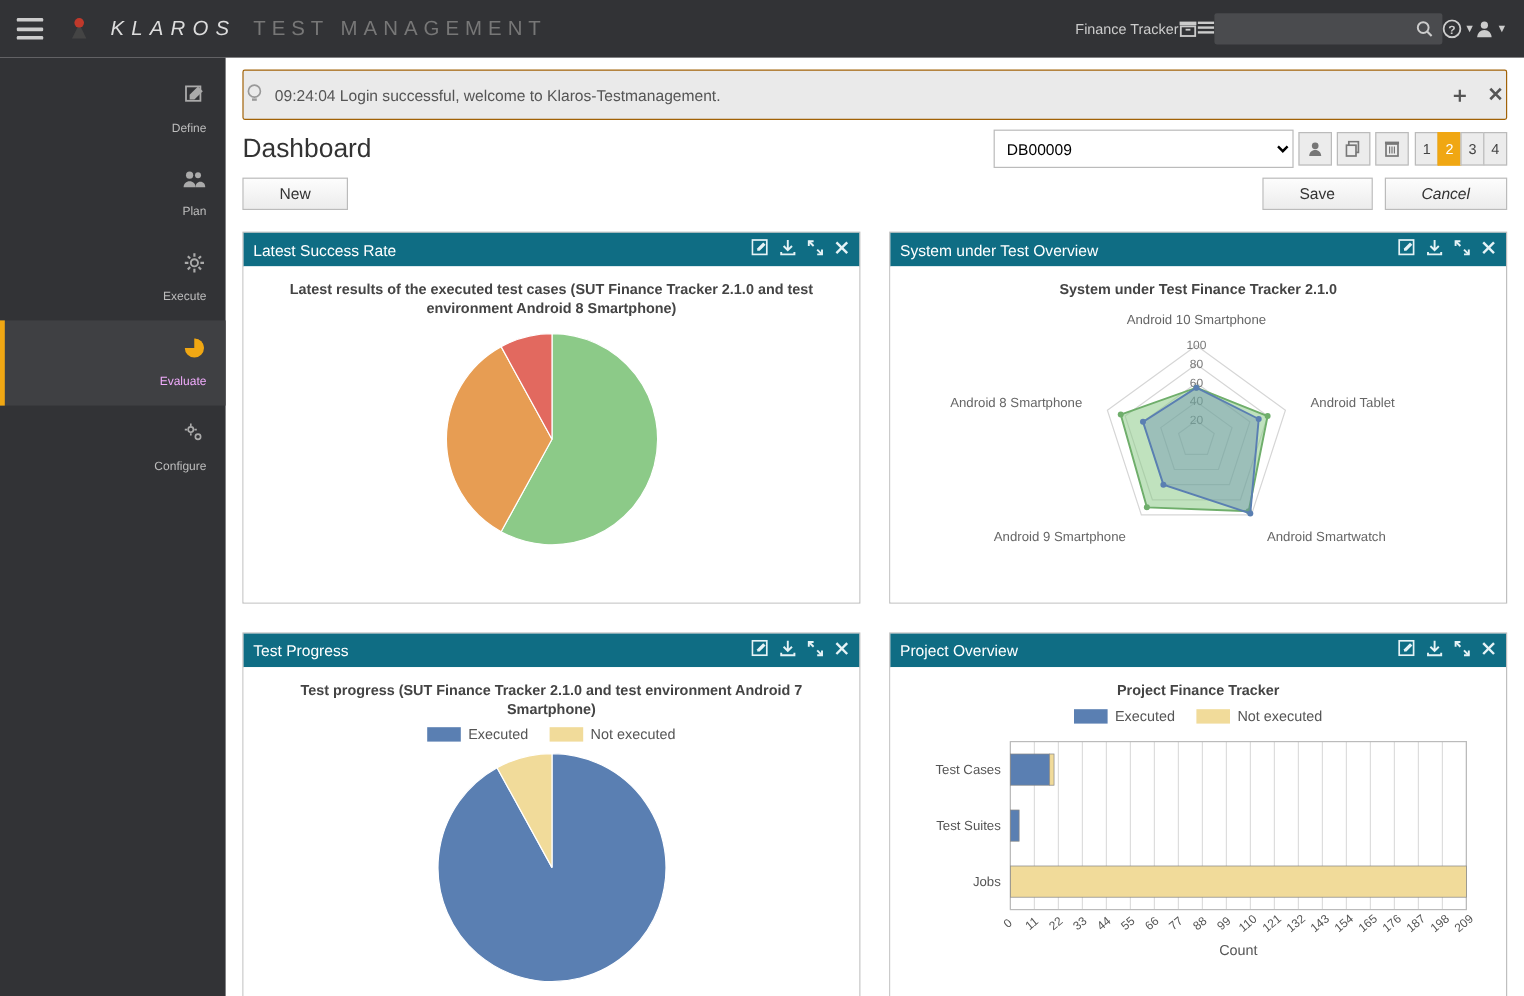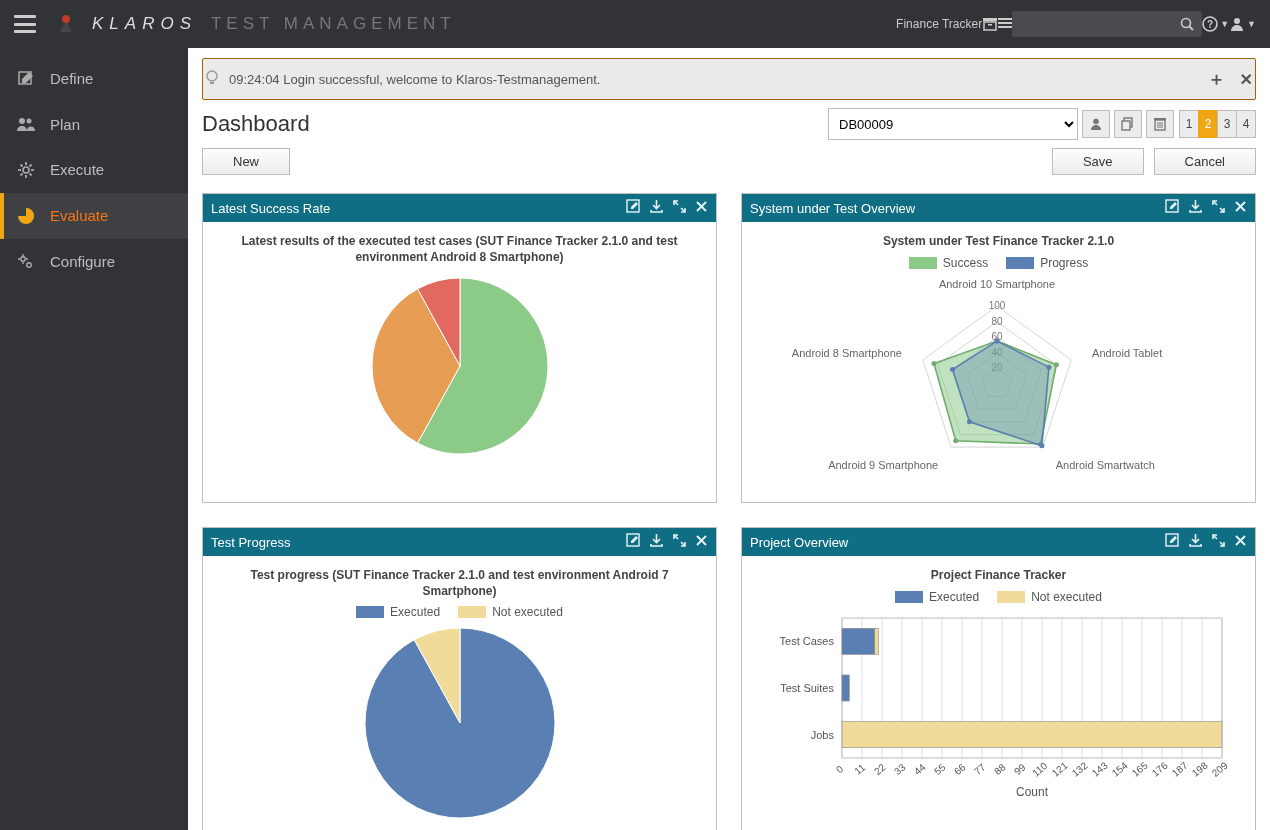--- a/index.html
+++ b/index.html
@@ -31,22 +31,22 @@
   .topbar-right { margin-left:auto; display:flex; align-items:center; }
   .project-label { font-size:12px; color:#ccc;}
   .top-icon { color:#ccc; cursor:pointer; display:flex; align-items:center;}
   .search-box { width:190px; height:26px; background:#4a4b4e; display:flex; align-items:center; padding:0 8px; border-radius:2px;}
   .search-box input { flex:1; background:transparent; border:none; outline:none; color:#ccc; font-size:12px;}
   .chev-down { font-size:9px; margin-left:2px;}
 
   
   .layout { display:flex; height:calc(830px - 48px);}
   .sidebar { width:188px; background:var(--sidebar-bg); padding-top:8px;}
-  .nav-item { display:flex; align-items:flex-start; gap:14px; padding:14px 16px; color:#bdbdbd; cursor:pointer; font-size:15px;}
-  .nav-item.active { background:#3f4043; color:#f97316; border-left:4px solid var(--accent); padding-left:12px;}
+  .nav-item { display:flex; align-items:flex-end; gap:14px; padding:14px 16px; color:#bdbdbd; cursor:pointer; font-size:10px;flex-direction:column;}
+  .nav-item.active { background:#3f4043; color:#f0abfc; border-left:4px solid var(--accent); padding-left:12px;}
   .nav-item.active .nav-icon { color:var(--accent);}
   .nav-icon { width:20px; display:flex; justify-content:center;}
 
   
   .main { flex:1; padding:10px 14px 0 14px; overflow:hidden;}
   .notice-bar { background:#eaeaea; border:1px solid #a16207; padding:8px 2px; display:flex; align-items:center; gap:10px; color:#555; border-radius:2px;}
   .notice-bar .spacer { flex:1;}
   .notice-icon { color:#888;}
 
   .page-head { display:flex; align-items:center; margin-top:8px;}
@@ -54,21 +54,21 @@
   .page-head .spacer { flex:1;}
   .db-select { width:250px; height:32px; border:1px solid #bbb; padding:0 6px; font-size:13px; background:#fff;}
   .head-btn { width:28px; height:28px; border:1px solid #bbb; background:#ececec; display:flex; align-items:center; justify-content:center; color:#666; cursor:pointer; margin-left:4px;}
   .layout-cells { display:flex; margin-left:6px;}
   .cell { width:20px; height:28px; border:1px solid #bbb; background:#ececec; display:flex; align-items:center; justify-content:center; font-size:12px; cursor:pointer; margin-left:-1px; color:#444;}
   .cell.active { background:var(--accent); color:#fff; border-color:var(--accent);}
 
   .action-row { display:flex; margin-top:8px;}
   .btn { padding:5px 30px; border:1px solid #bbb; background:linear-gradient(#fdfdfd,#ececec); font-size:13px; cursor:pointer; color:#333;}
   .action-row .spacer { flex:1;}
-  .btn + .btn { margin-left:10px;}
+  .btn + .btn { margin-left:10px;font-style:italic;}
 
   
   .panel-grid { display:grid; grid-template-columns:1fr 1fr; gap:24px; margin-top:18px;}
   .panel { border:1px solid #bfbfbf;}
   .panel-head { background:var(--teal); color:#fff; font-size:13px; padding:5px 8px; display:flex; align-items:center;}
   .panel-head .spacer{flex:1;}
   .panel-icon { color:#e6f3f6; margin-left:8px; cursor:pointer;}
   .panel-body { background:#fff; padding:12px 10px 6px 10px; position:relative; height:280px;}
   .chart-title { text-align:center; font-size:12px; font-weight:bold; color:#444; margin-bottom:6px; line-height:1.3;}
   .legend { display:flex; justify-content:center; gap:18px; font-size:12px; color:#555; margin-bottom:4px;}
@@ -317,30 +317,20 @@
                 <line x1="2" y1="2" x2="6" y2="6" stroke="currentColor" stroke-width="1.6"></line>
                 <line x1="13" y1="13" x2="9" y2="9" stroke="currentColor" stroke-width="1.6"></line>
               </svg></span>
           <span class="panel-icon"><svg width="13" height="13" viewBox="0 0 13 13">
                 <line x1="2" y1="2" x2="11" y2="11" stroke="currentColor" stroke-width="2"></line>
                 <line x1="11" y1="2" x2="2" y2="11" stroke="currentColor" stroke-width="2"></line>
               </svg></span>
         </div>
         <div class="panel-body">
           <div class="chart-title">System under Test Finance Tracker 2.1.0</div>
-          <div class="legend">
-            <div class="legend-item">
-                <span class="swatch" style="background:var(--green)"></span>
-                <span>Success</span>
-              </div>
-            <div class="legend-item">
-                <span class="swatch" style="background:var(--blue)"></span>
-                <span>Progress</span>
-              </div>
-          </div>
           <svg id="radar" width="490" height="210" viewBox="0 0 490 210">
               <polygon points="245,94.4 259.8364816542044,105.17933488775083 254.16944993576257,122.62066511224918 235.83055006423743,122.62066511224918 230.1635183457956,105.17933488775081" fill="none" stroke="#d6d6d6" stroke-width="1"></polygon>
               <polygon points="245,78.8 274.6729633084088,100.35866977550164 263.33889987152514,135.24133022449837 226.66110012847486,135.24133022449837 215.32703669159122,100.35866977550162" fill="none" stroke="#d6d6d6" stroke-width="1"></polygon>
               <polygon points="245,63.2 289.5094449626132,95.53800466325247 272.50834980728774,147.86199533674755 217.49165019271226,147.86199533674755 200.49055503738683,95.53800466325245" fill="none" stroke="#d6d6d6" stroke-width="1"></polygon>
               <polygon points="245,47.6 304.34592661681756,90.71733955100328 281.67779974305034,160.4826604489967 208.32220025694969,160.4826604489967 185.65407338318244,90.71733955100326" fill="none" stroke="#d6d6d6" stroke-width="1"></polygon>
               <polygon points="245,32 319.182408271022,85.8966744387541 290.8472496788129,173.1033255612459 199.1527503211871,173.1033255612459 170.81759172897802,85.89667443875408" fill="none" stroke="#d6d6d6" stroke-width="1"></polygon>
               <text x="245" y="97.4" text-anchor="middle" class="radar-tick">20</text>
               <text x="245" y="81.8" text-anchor="middle" class="radar-tick">40</text>
               <text x="245" y="66.2" text-anchor="middle" class="radar-tick">60</text>
               <text x="245" y="50.6" text-anchor="middle" class="radar-tick">80</text>

